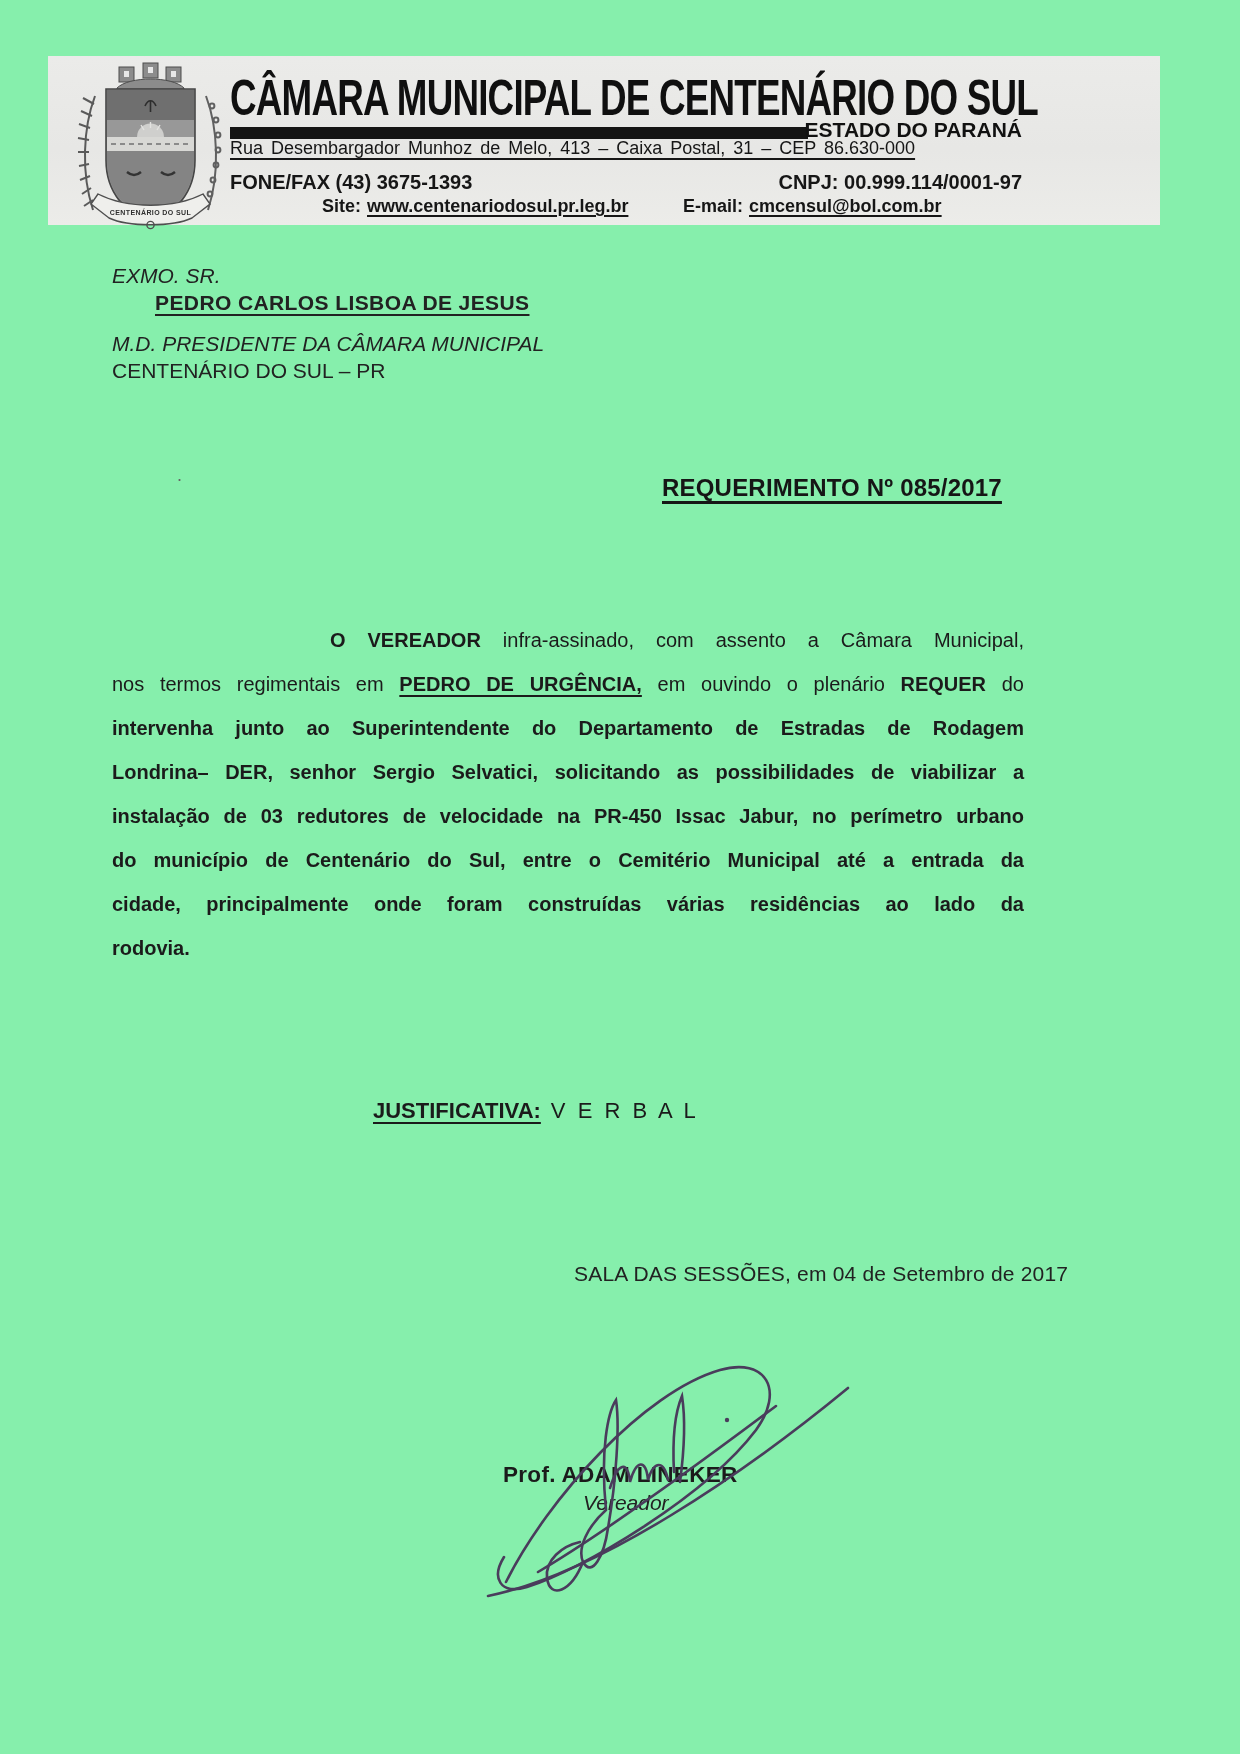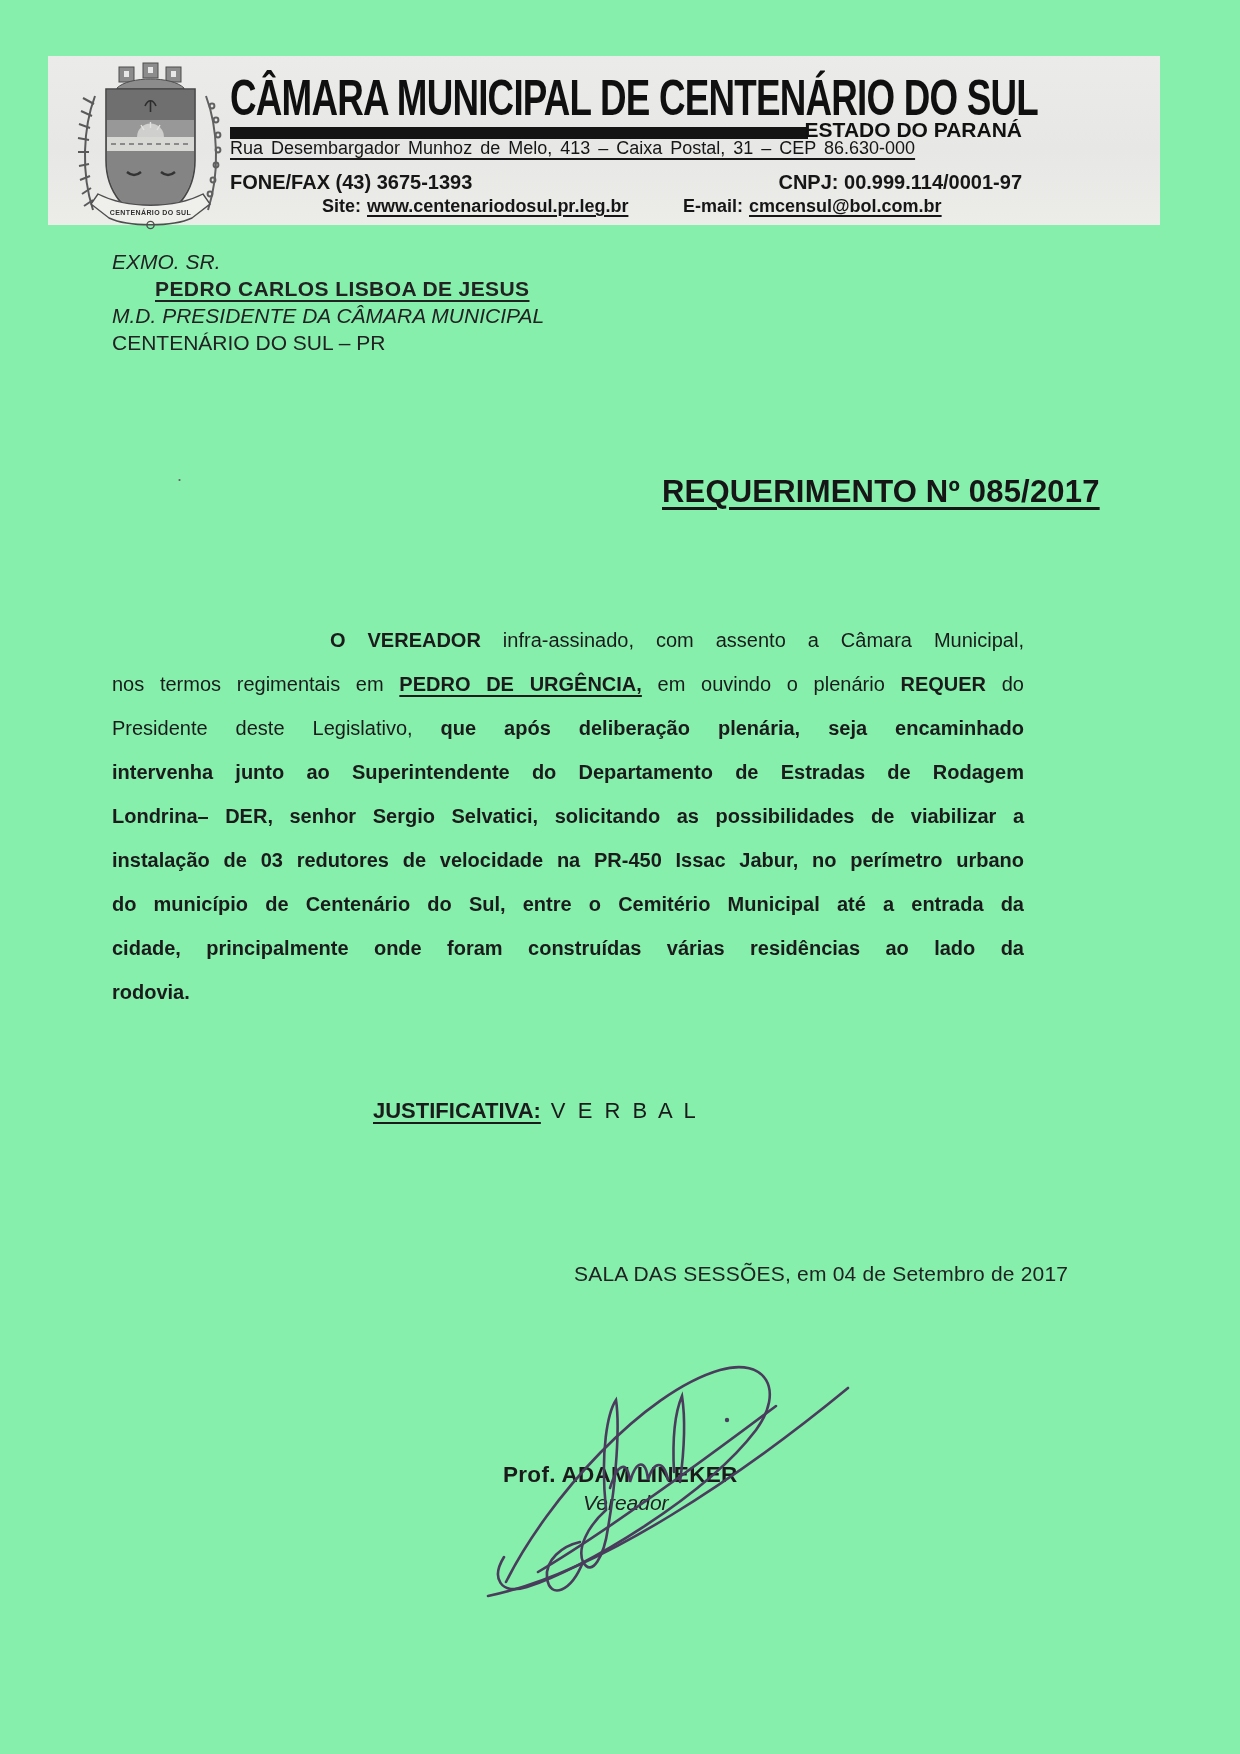--- a/index.html
+++ b/index.html
@@ -17,26 +17,26 @@
   .addr{position:absolute;left:182px;top:82px;font-size:18px;color:#161616;white-space:nowrap;
         word-spacing:3px;text-decoration:underline;text-decoration-thickness:2px;text-underline-offset:4px;}
   .phone{position:absolute;left:182px;top:115px;font-size:20px;font-weight:700;color:#161616;white-space:nowrap;}
   .cnpj{position:absolute;right:138px;top:115px;font-size:20px;font-weight:700;color:#161616;white-space:nowrap;}
   .site{position:absolute;left:274px;top:140px;font-size:18px;font-weight:700;color:#161616;white-space:nowrap;}
   .email{position:absolute;left:635px;top:140px;font-size:18px;font-weight:700;color:#161616;white-space:nowrap;}
   .ulink{text-decoration:underline;text-decoration-thickness:1.5px;text-underline-offset:3px;margin-left:6px;}
 
   
   .addressee{position:absolute;left:112px;top:248px;font-size:21px;line-height:27px;color:#222;}
-  .it{font-style:italic;}
+  .it{font-style:italic;margin-top:14px;}
   .addr-name{font-weight:700;text-decoration:underline;
              text-decoration-thickness:2px;text-underline-offset:4px;letter-spacing:.4px;margin-left:43px;}
 
   
-  .req-title{position:absolute;left:662px;top:474px;font-size:31px;font-weight:700;color:#161616;
+  .req-title{position:absolute;left:662px;top:474px;font-size:24px;font-weight:700;color:#161616;
              letter-spacing:.2px;text-decoration:underline;text-decoration-thickness:3px;
              text-underline-offset:5px;white-space:nowrap;}
   .artifact-dot{position:absolute;left:177px;top:465px;font-size:18px;color:#666;}
 
   
   .bodytext{position:absolute;left:112px;top:618px;width:912px;font-size:20px;color:#1b1b1b;}
   .bline{line-height:44px;text-align:justify;text-align-last:justify;}
   .bline.first{text-indent:218px;}
   .bline.last{text-align-last:left;}
   .b{font-weight:700;margin-top:44px;}
@@ -138,21 +138,20 @@
     <div class="it">M.D. PRESIDENTE DA CÂMARA MUNICIPAL</div>
     <div>CENTENÁRIO DO SUL – PR</div>
   </div>
 
   <span class="artifact-dot">.</span>
   <div class="req-title">REQUERIMENTO Nº 085/2017</div>
 
   <div class="bodytext">
     <div class="bline first"><span class="b">O VEREADOR</span><span> infra-assinado, com assento a Câmara Municipal,</span></div>
     <div class="bline"><span>nos termos regimentais em </span><span class="bu">PEDRO DE URGÊNCIA,</span><span> em ouvindo o plenário </span><span class="b">REQUER</span><span> do</span></div>
-    <div class="bline"><span>Presidente deste Legislativo, </span><span class="b">que após deliberação plenária, seja encaminhado</span></div>
     <div class="bline"><span class="b">intervenha junto ao Superintendente do Departamento de Estradas de Rodagem</span></div>
     <div class="bline"><span class="b">Londrina– DER, senhor Sergio Selvatici, solicitando as possibilidades de viabilizar a</span></div>
     <div class="bline"><span class="b">instalação de 03 redutores de velocidade na PR-450 Issac Jabur, no perímetro urbano</span></div>
     <div class="bline"><span class="b">do município de Centenário do Sul, entre o Cemitério Municipal até a entrada da</span></div>
     <div class="bline"><span class="b">cidade, principalmente onde foram construídas várias residências ao lado da</span></div>
     <div class="bline last"><span class="b">rodovia.</span></div>
   </div>
 
   <div class="justif">
     <span class="justif-label">JUSTIFICATIVA:</span><span class="justif-value">V E R B A L</span>

